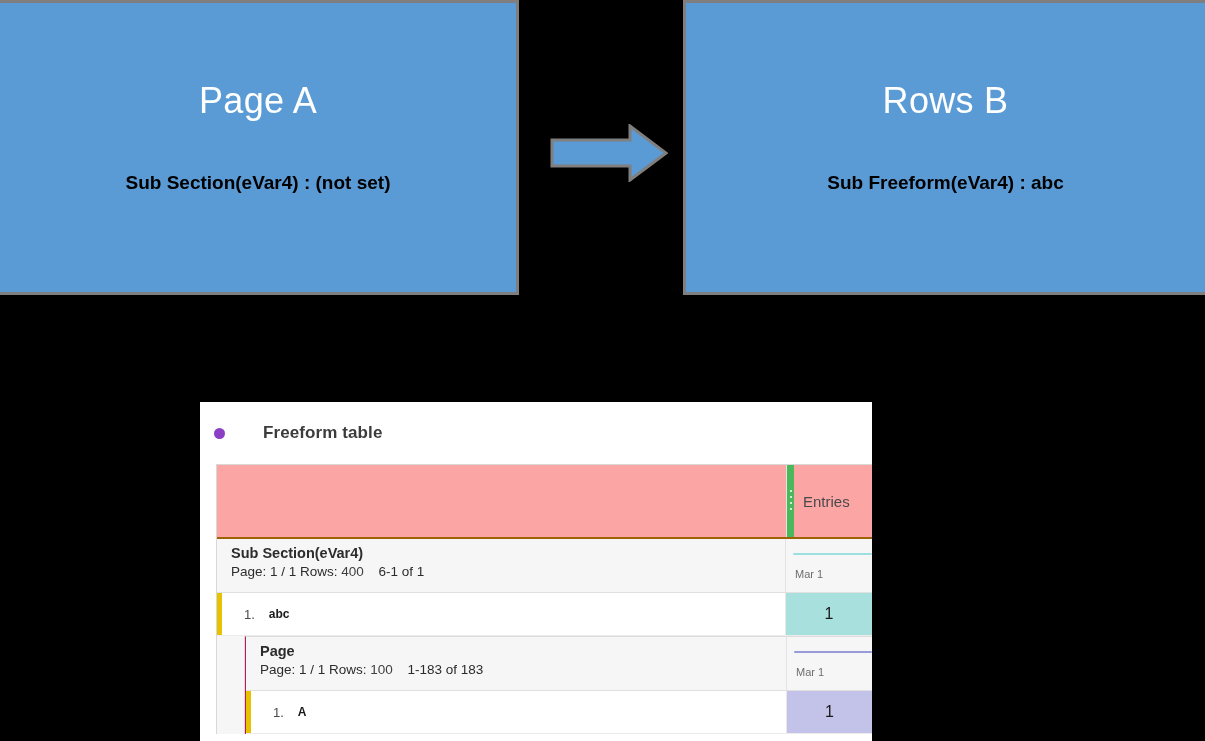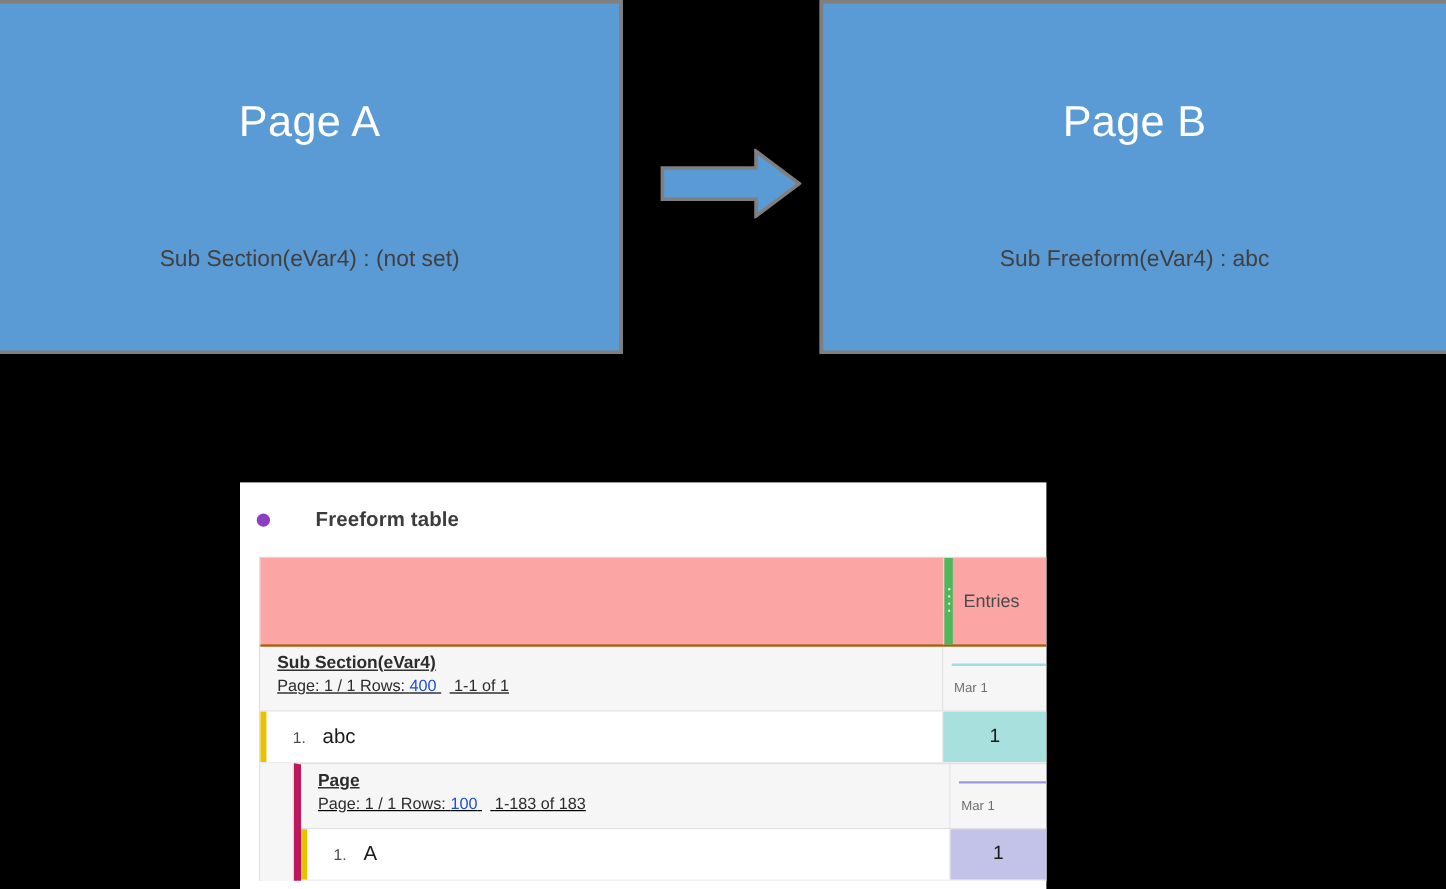--- a/index.html
+++ b/index.html
@@ -41,24 +41,24 @@
   .panel-title {
     color: #ffffff;
     font-size: 36px;
     font-weight: 400;
     letter-spacing: 0.3px;
     margin-top: 80px;
     line-height: 1;
     white-space: nowrap;
   }
   .panel-subtitle {
-    color: #404040;
+    color: #000000;
     font-size: 19px;
-    font-weight: 400;
-    margin-top: 88px;
+    font-weight: 700;
+    margin-top: 54px;
     line-height: 1;
     white-space: nowrap;
   }
 
   
   #flow-arrow {
     position: absolute;
     left: 550px;
     top: 124px;
     width: 118px;
@@ -157,37 +157,36 @@
     display: flex;
     background: #f6f6f6;
     border-bottom: 1px solid #e0e0e0;
     height: 53px;
   }
   .ff-dim-info {
     flex: 0 0 569px;
     padding: 6px 0 0 14px;
     box-sizing: border-box;
     border-right: 1px solid #e3e3e3;
-    text-decoration: underline;
   }
   .dim-name {
     font-size: 14.5px;
     font-weight: 700;
     color: #2c2c2c;
     line-height: 17px;
     white-space: nowrap;
   }
   .dim-paging {
     font-size: 13.5px;
     color: #2c2c2c;
     line-height: 19px;
     white-space: nowrap;
   }
   .dim-paging .rows-count {
-    color: #1d4ed8;
+    color: #404040;
     font-weight: 400;
   }
   .dim-paging .paging-gap { display: inline-block; width: 7px; }
   .ff-dim-spark {
     flex: 1 1 auto;
     position: relative;
     padding-left: 9px;
     box-sizing: border-box;
     text-align: right;
   }
@@ -228,22 +227,23 @@
     box-sizing: border-box;
     padding-left: 22px;
     border-right: 1px solid #e8e8e8;
   }
   .row-index {
     font-size: 13px;
     color: #4a4a4a;
     margin-right: 14px;
   }
   .row-text {
-    font-size: 17px;
+    font-size: 12px;
     color: #1a1a1a;
+    font-weight: bold;
   }
   .row-value {
     flex: 1 1 auto;
     display: flex;
     align-items: center;
     justify-content: center;
     font-size: 16px;
     color: #1a1a1a;
   }
   .val-cyan   { background: #a8e0de; }
@@ -254,21 +254,21 @@
     display: flex;
     background: #f6f6f6;
   }
   .nest-gutter {
     flex: 0 0 27px;
     background: #f6f6f6;
     border-right: 1px solid #dcdcdc;
   }
   .nest-body {
     flex: 1 1 auto;
-    border-left: 6px solid #be185d;
+    border-left: 1px solid #be185d;
     border-top: 1px solid #dcdcdc;
     box-sizing: border-box;
   }
   .ff-nest .ff-dim-info { flex: 0 0 541px; }
   .ff-nest .row-label   { flex: 0 0 536px; }
 </style>
 </head>
 <body>
 
 <div class="page-panel" id="panel-a">
@@ -276,21 +276,21 @@
   <div class="panel-subtitle">Sub Section(eVar4) : (not set)</div>
 </div>
 
 <div id="flow-arrow">
   <svg width="118" height="58" viewBox="0 0 118 58" xmlns="http://www.w3.org/2000/svg">
     <polygon points="2,16 80,16 80,2 116,29 80,56 80,42 2,42" fill="#5b9bd5" stroke="#7f7f7f" stroke-width="3" stroke-linejoin="miter"></polygon>
   </svg>
 </div>
 
 <div class="page-panel" id="panel-b">
-  <div class="panel-title">Page B</div>
+  <div class="panel-title">Rows B</div>
   <div class="panel-subtitle">Sub Freeform(eVar4) : abc</div>
 </div>
 
 <div id="freeform-card">
 
   <div class="card-header">
     <span class="bullet-dot"></span>
     <span class="card-title">Freeform table</span>
   </div>
 
@@ -309,21 +309,21 @@
       </div>
     </div>
 
     <div class="ff-dim">
       <div class="ff-dim-info">
         <div class="dim-name">Sub Section(eVar4)</div>
         <div class="dim-paging">
           <span>Page: 1 / 1 Rows:</span>
           <span class="rows-count">400</span>
           <span class="paging-gap"></span>
-          <span>1-1 of 1</span>
+          <span>6-1 of 1</span>
         </div>
       </div>
       <div class="ff-dim-spark">
         <span class="sparkline spark-cyan"></span>
         <span class="spark-date">Mar 1</span>
       </div>
     </div>
 
     <div class="ff-row">
       <span class="row-marker"></span>

